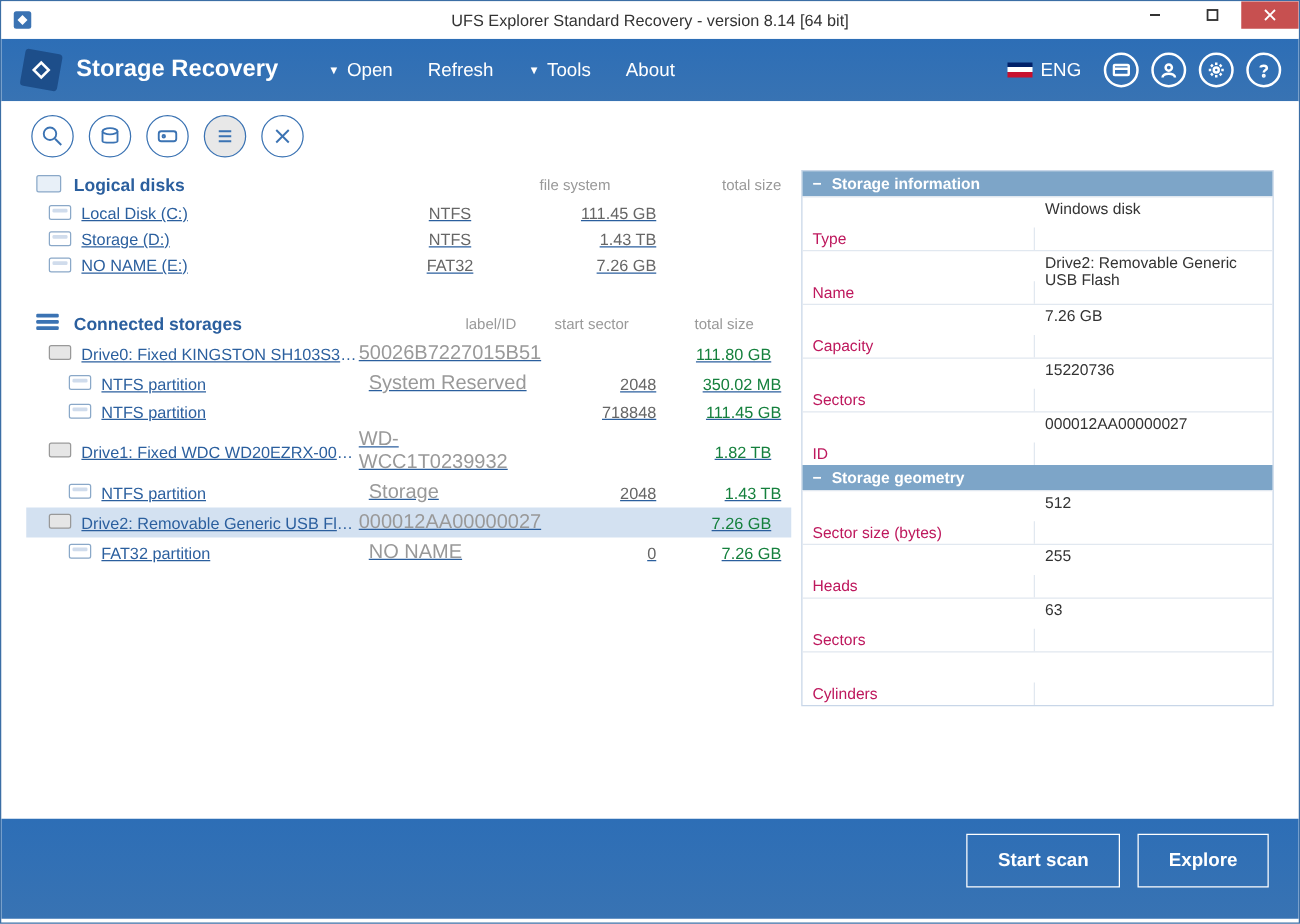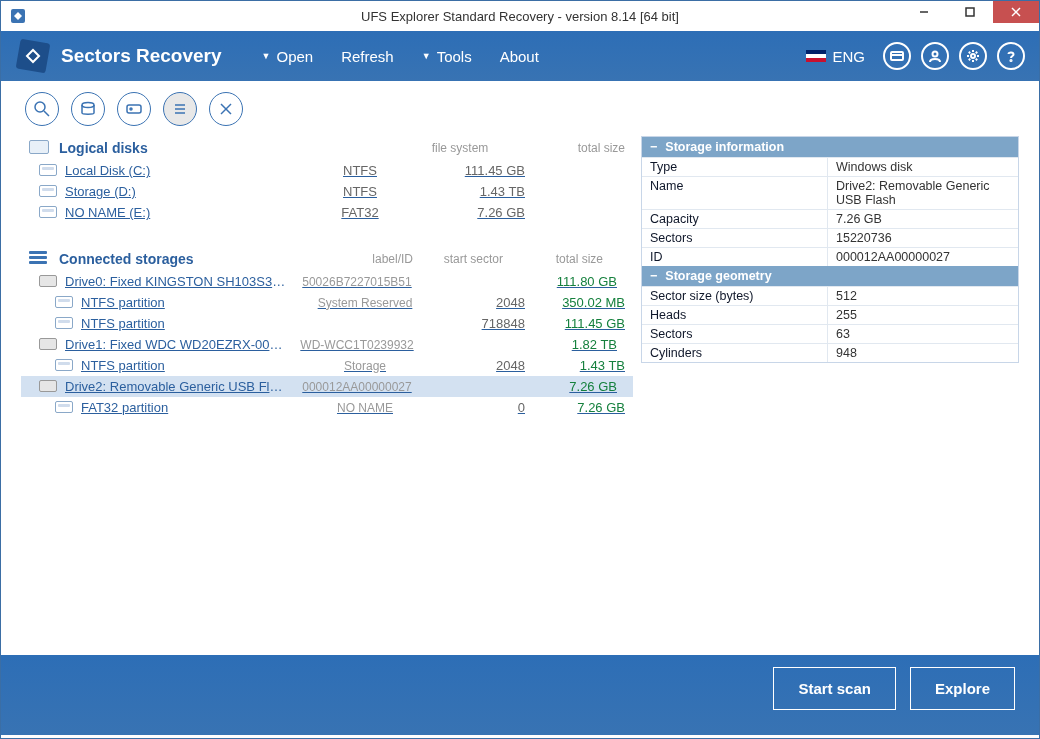--- a/index.html
+++ b/index.html
@@ -52,33 +52,33 @@
   .col-ss { width: 90px; text-align: right; }
   .col-ts2 { width: 100px; text-align: right; }
   
   
   .row { display: flex; align-items: center; padding: 3px 8px 3px 18px; color: #2b5f9e; font-size: 13px; cursor: pointer; text-decoration: underline; }
   .row .ricon { width: 20px; height: 14px; margin-right: 6px; }
   .row .rname { flex: 0 0 230px; white-space: nowrap; overflow: hidden; text-overflow: ellipsis; }
   .row .rfs { width: 130px; text-align: center; color: #666; }
   .row .rts { width: 100px; text-align: right; color: #666; }
   .row.storage .rname { flex: 0 0 222px; }
-  .row.storage .rlid { width: 140px; text-align: center; color: #999; font-size: 12px; }
+  .row.storage .rlid { width: 140px; text-align: left; color: #999; font-size: 16px; }
   .row.storage .rss { width: 90px; text-align: right; color: #666; }
   .row.storage .rts2 { width: 100px; text-align: right; color: #15803d; }
   .row.indent { padding-left: 34px; }
   .row.indent .rname { flex: 0 0 214px; }
   .row.selected { background: #d3e1f1; }
   
   
   .infotbl { border: 1px solid #c8d6e8; font-size: 12.5px; }
   .infotbl .ihdr { background: #7da5c8; color: #fff; padding: 3px 8px; font-weight: 600; display: flex; align-items: center; gap: 8px; }
   .infotbl .ihdr .collapse { font-weight: bold; }
   .irow { display: flex; border-top: 1px solid #e1e8f0; }
-  .irow .ik { flex: 0 0 186px; padding: 2px 8px; border-right: 1px solid #e1e8f0; color: #0f172a; }
+  .irow .ik { flex: 0 0 186px; padding: 2px 8px; border-right: 1px solid #e1e8f0; color: #be185d; margin-top: 24px; }
   .irow .iv { flex: 1; padding: 2px 8px; color: #333; }
   
   
   .bottombar { height: 80px; background: linear-gradient(#2d6eb6, #3873b3); display: flex; align-items: flex-start; justify-content: flex-end; padding: 12px 24px; gap: 14px; }
   .bbtn { padding: 12px 24px; border: 1.5px solid #fff; color: #fff; font-size: 15px; font-weight: 600; background: transparent; cursor: pointer; }
   
   
   .driveicon { display:inline-block; width:18px; height:12px; border:1.5px solid #8aa8c8; border-radius:2px; position:relative; background:#fff; }
   .driveicon::after { content:''; position:absolute; top:2px; left:2px; right:2px; height:3px; background:#d0dcec; border-radius:1px; }
   .monicon { display:inline-block; width:20px; height:14px; border:1.5px solid #8aa8c8; border-radius:2px; background:#e8f0f8; position:relative; }
@@ -117,21 +117,21 @@
   </div>
 </div>
 
 <div class="topnav">
   <div class="appicon">
     <svg viewBox="0 0 36 36">
         <rect x="3" y="3" width="30" height="30" fill="#1d4e8a" transform="rotate(10 18 18)" rx="3"></rect>
         <path d="M12 18 L18 12 L24 18 L18 24 Z" fill="none" stroke="#fff" stroke-width="2"></path>
       </svg>
   </div>
-  <div class="appname">Sectors Recovery</div>
+  <div class="appname">Storage Recovery</div>
   <div class="navmenu">
     <div class="navitem">
         <span class="caret">▼</span>
         <span>Open</span>
       </div>
     <div class="navitem">
         <span>Refresh</span>
       </div>
     <div class="navitem">
         <span class="caret">▼</span>
@@ -341,21 +341,20 @@
           <div class="irow">
             <div class="ik">Heads</div>
             <div class="iv">255</div>
           </div>
           <div class="irow">
             <div class="ik">Sectors</div>
             <div class="iv">63</div>
           </div>
           <div class="irow">
             <div class="ik">Cylinders</div>
-            <div class="iv">948</div>
           </div>
         </div>
     </div>
   </div>
 </div>
 
 <div class="bottombar">
   <button class="bbtn">Start scan</button>
   <button class="bbtn">Explore</button>
 </div>

